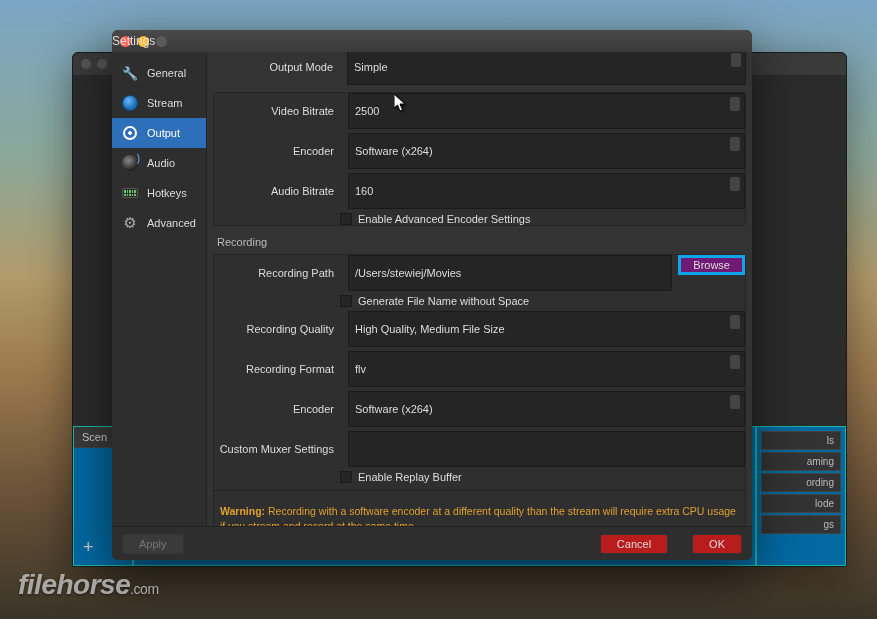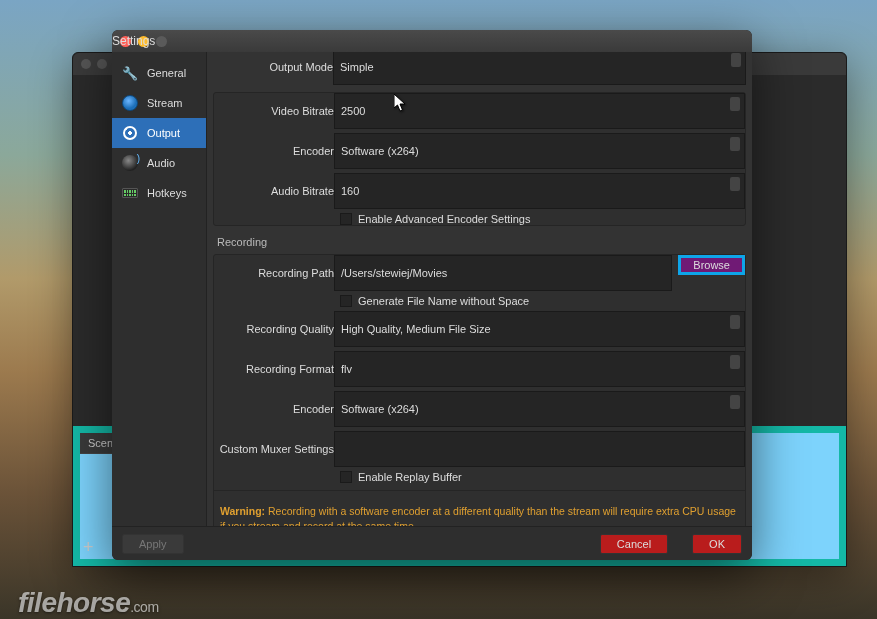--- a/index.html
+++ b/index.html
@@ -4,48 +4,48 @@
 <style>
 * { margin: 0; padding: 0; box-sizing: border-box; font-family: -apple-system, "Helvetica Neue", Arial, sans-serif; }
 body { width: 877px; height: 619px; overflow: hidden; position: relative; background: linear-gradient(180deg, #7aa5c4 0%, #8ba89a 25%, #b19a6a 45%, #9c7a4e 60%, #6a5238 80%, #3a3528 100%); }
 
 
 .bg-window { position: absolute; left: 72px; top: 52px; width: 775px; height: 515px; background: #2b2b2b; border: 1px solid #1a1a1a; border-radius: 6px 6px 0 0; box-shadow: 0 10px 40px rgba(0,0,0,0.4); }
 .bg-titlebar { height: 22px; background: #3a3a3a; border-radius: 6px 6px 0 0; display: flex; align-items: center; padding-left: 8px; gap: 6px; }
 .bg-dot { width: 10px; height: 10px; border-radius: 50%; background: #555; }
 .bg-body { height: calc(100% - 22px); background: #2b2b2b; position: relative; }
 .bg-panels { position: absolute; bottom: 0; left: 0; right: 0; height: 140px; display: flex; }
-.bg-panel { flex: 1; border: 7px solid #14b8a6; background: #7dd3fc; }
+.bg-panel { flex: 1; border: 1px solid #14b8a6; background: #0369a1; }
 .bg-panel-hdr { background: #3a3a3a; color: #ccc; font-size: 11px; padding: 4px 8px; border-bottom: 1px solid #444; }
 .bg-panel-tools { padding: 3px 6px; font-size: 10px; color: #bbb; border: 1px solid #444; background: #333; margin: 2px 0; text-align: right; }
 .bg-add { position: absolute; bottom: 8px; left: 10px; color: #ccc; font-size: 18px; font-weight: 300; }
 
 
-.watermark { position: absolute; left: 18px; bottom: 0; color: rgba(255,255,255,0.6); font-family: Arial, sans-serif; font-size: 28px; letter-spacing: -0.5px; text-shadow: 0 1px 3px rgba(0,0,0,0.5); }
+.watermark { position: absolute; left: 18px; bottom: 18px; color: rgba(255,255,255,0.6); font-family: Arial, sans-serif; font-size: 28px; letter-spacing: -0.5px; text-shadow: 0 1px 3px rgba(0,0,0,0.5); }
 .watermark .h { font-weight: 800; font-style: italic; }
 .watermark .com { font-size: 14px; }
 
 
 .win { position: absolute; left: 112px; top: 30px; width: 640px; height: 530px; background: #2a2a2a; border-radius: 6px; box-shadow: 0 15px 50px rgba(0,0,0,0.55); display: flex; flex-direction: column; overflow: hidden; }
 .titlebar { height: 22px; background: linear-gradient(#4a4a4a, #3a3a3a); border-radius: 6px 6px 0 0; display: flex; align-items: center; position: relative; }
 .tl-buttons { display: flex; gap: 7px; padding-left: 8px; }
 .tl-dot { width: 11px; height: 11px; border-radius: 50%; }
 .tl-close { background: #ff5f57; }
 .tl-min { background: #febc2e; }
 .tl-max { background: #5a5a5a; }
 .tl-title { position: absolute; left: 0; right: 0; text-align: left; color: #ddd; font-size: 12px; pointer-events: none; }
 
 .body { flex: 1; display: flex; min-height: 0; }
 .sidebar { width: 95px; background: #2e2e2e; border-right: 1px solid #222; padding-top: 6px; }
 .nav-item { display: flex; align-items: center; gap: 7px; padding: 7px 8px; color: #ddd; font-size: 11px; cursor: pointer; }
 .nav-item.active { background: #2d6fb8; color: #fff; }
 .nav-icon { width: 20px; height: 16px; display: flex; align-items: center; justify-content: center; font-size: 14px; }
 
 .content { flex: 1; background: #333; overflow-y: auto; padding: 4px 6px 10px 6px; display: flex; flex-direction: column; gap: 4px; }
-.row { display: flex; align-items: center; min-height: 22px; gap: 0; }
+.row { display: flex; align-items: center; min-height: 22px; gap: 14px; }
 .row label { width: 120px; text-align: right; color: #ddd; font-size: 11px; flex-shrink: 0; }
 .row .field { flex: 1; }
 .combo, .txt { width: 100%; height: 36px; background: #252525; border: 1px solid #1a1a1a; color: #ddd; font-size: 11px; padding: 0 6px; position: relative; display: flex; align-items: center; }
 .combo::after { content: ""; position: absolute; right: 4px; top: 3px; width: 10px; height: 14px; background: #444; border-radius: 2px; }
 .checkbox-row { display: flex; align-items: center; gap: 6px; padding-left: 126px; color: #ddd; font-size: 11px; }
 .chk { width: 12px; height: 12px; background: #252525; border: 1px solid #1a1a1a; }
 
 .section-hdr { color: #bbb; font-size: 11px; padding: 6px 4px 2px 4px; }
 .section { background: #2f2f2f; border: 1px solid #252525; border-radius: 3px; display: flex; flex-direction: column; gap: 4px; }
 .hr { height: 1px; background: #252525; margin: 3px 0; }
@@ -85,20 +85,27 @@
     <div class="bg-dot"></div>
     <div class="bg-dot"></div>
     <div class="bg-dot"></div>
   </div>
   <div class="bg-body">
     <div class="bg-panels">
       <div class="bg-panel" style="flex:0 0 60px">
         <div class="bg-panel-hdr">Scen</div>
       </div>
       <div class="bg-panel" style="flex:1"></div>
+      <div class="bg-panel" style="flex:0 0 90px; padding:2px 4px;">
+        <div class="bg-panel-tools">ls</div>
+        <div class="bg-panel-tools">aming</div>
+        <div class="bg-panel-tools">ording</div>
+        <div class="bg-panel-tools">lode</div>
+        <div class="bg-panel-tools">gs</div>
+      </div>
     </div>
     <div class="bg-add">+</div>
   </div>
 </div>
 
 <div class="win">
   <div class="titlebar">
     <div class="tl-buttons">
       <div class="tl-dot tl-close"></div>
       <div class="tl-dot tl-min"></div>
@@ -141,20 +148,24 @@
               <span></span>
               <span></span>
               <span></span>
               <span></span>
               <span></span>
               <span></span>
             </span>
           </span>
         <span>Hotkeys</span>
       </div>
+      <div class="nav-item">
+        <span class="nav-icon ico-adv"></span>
+        <span>Advanced</span>
+      </div>
     </div>
 
     <div class="content">
       <div class="row">
         <label>Output Mode</label>
         <div class="field">
             <div class="combo">
               <span>Simple</span>
             </div>
           </div>

